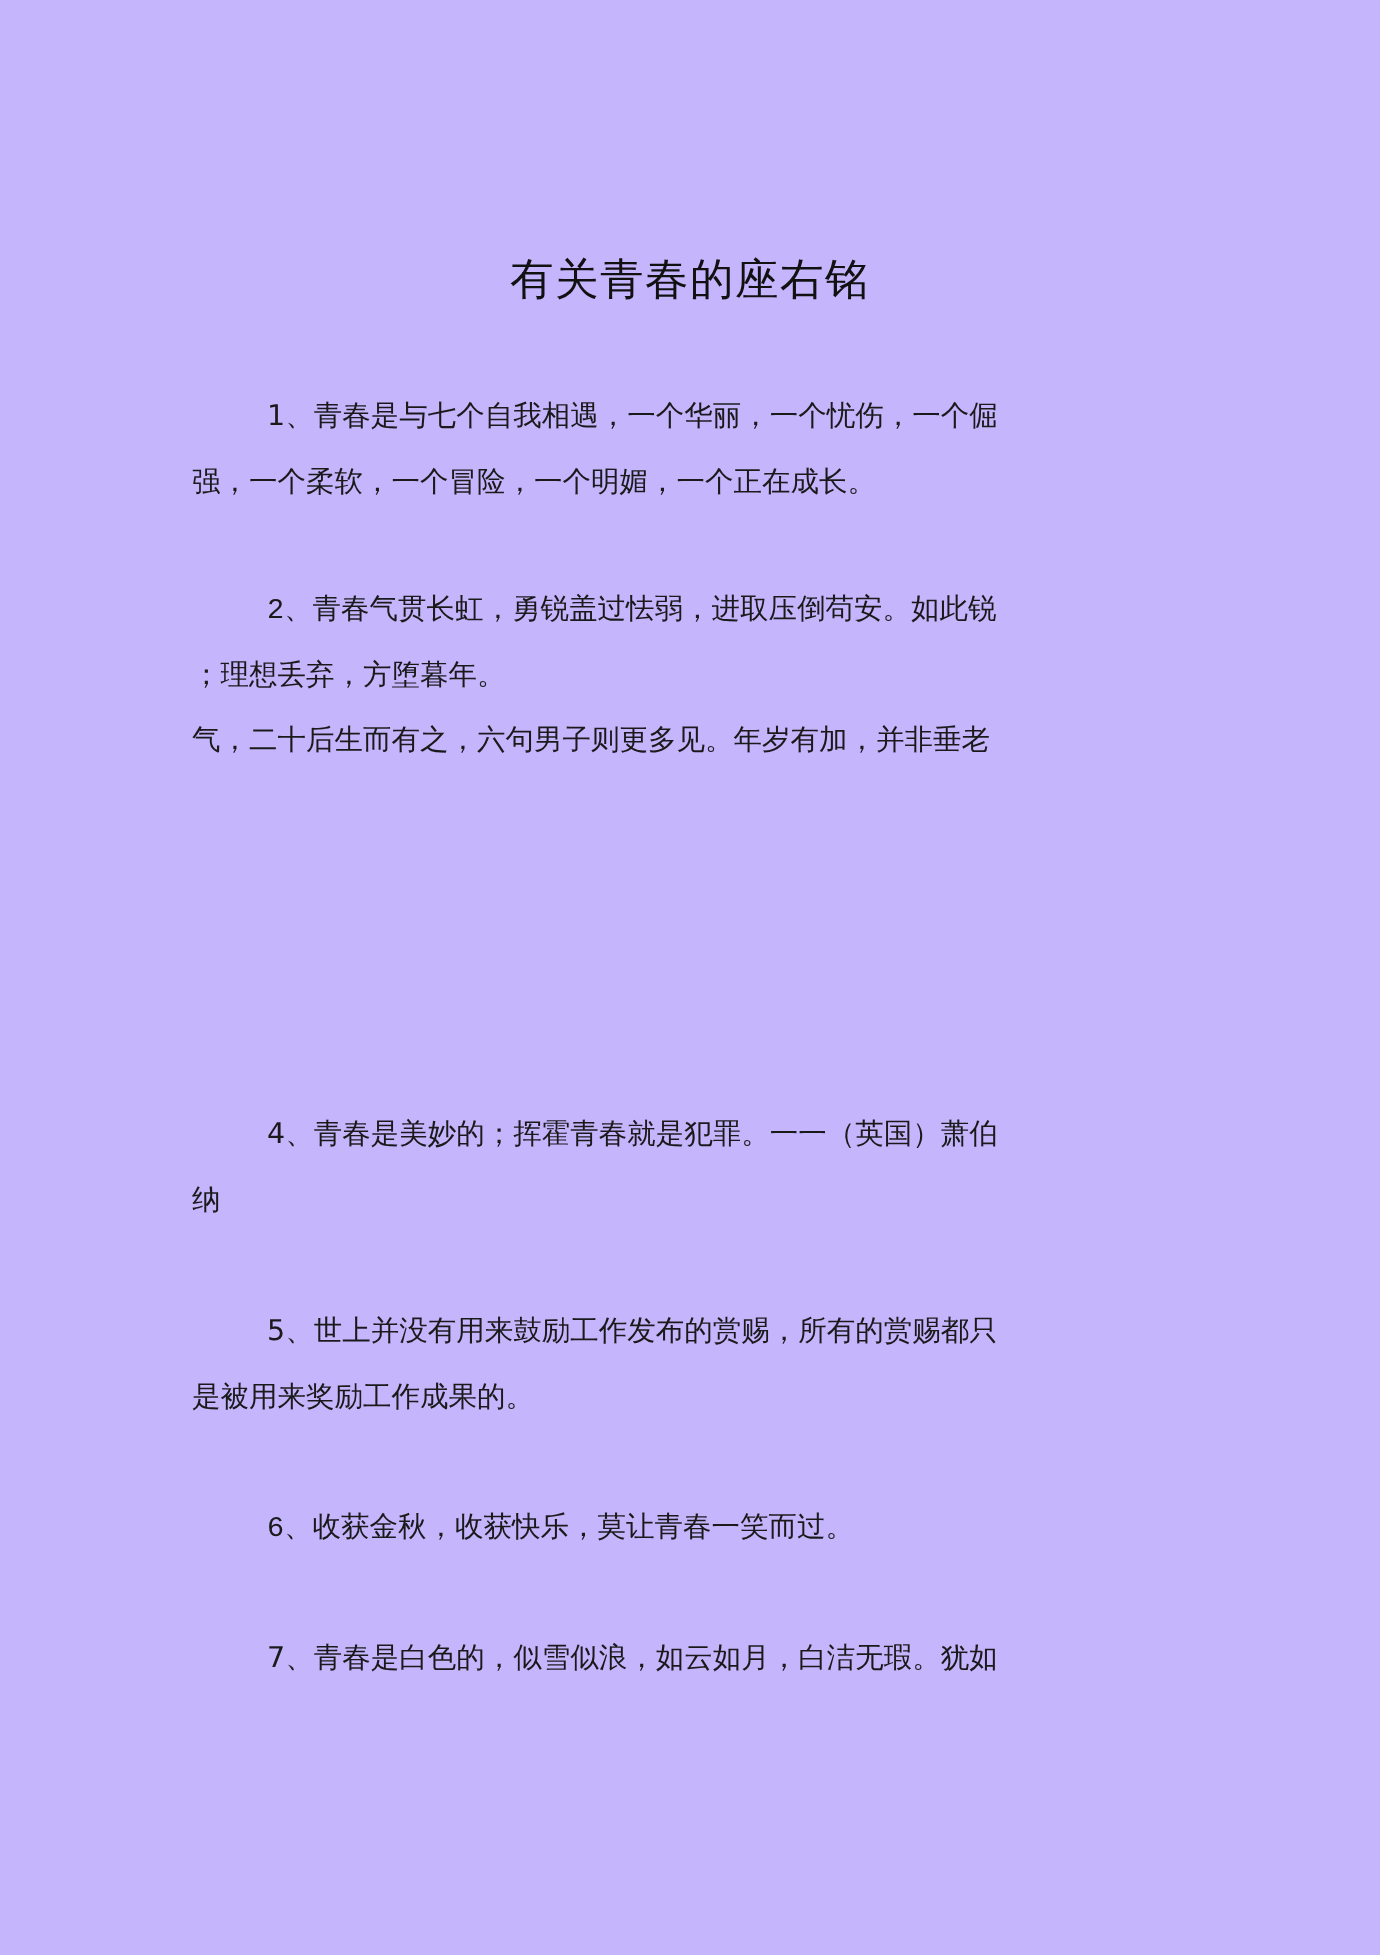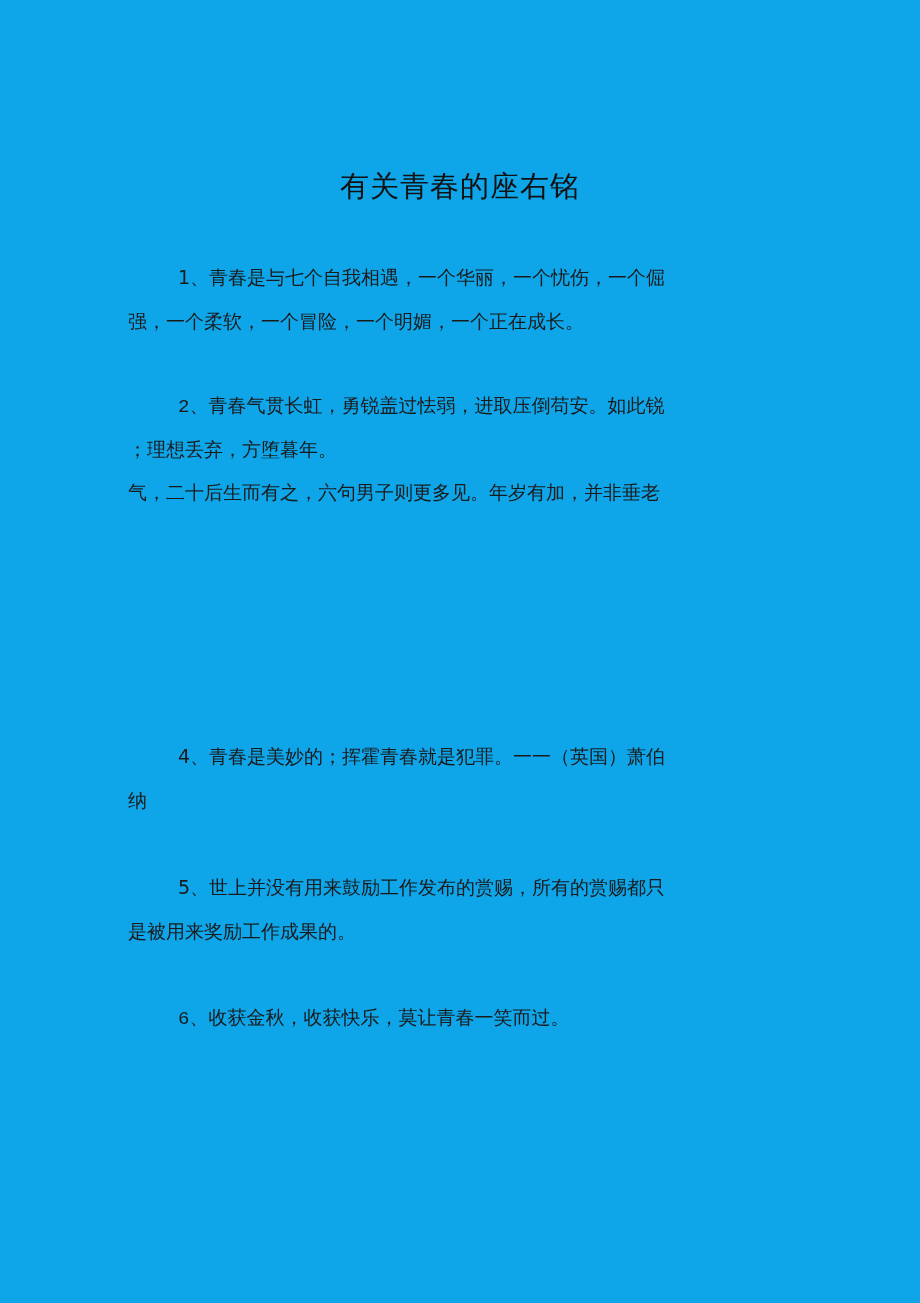--- a/index.html
+++ b/index.html
@@ -14,21 +14,21 @@
       overflow: hidden;
       font-family: "DejaVu Sans", "Liberation Sans", sans-serif;
       color: #1a1a1a;
     }
     .page {
       position: absolute;
       left: 0;
       top: 0;
       width: 920px;
       height: 1303px;
-      background: #0ea5e9;
+      background: #c4b5fd;
     }
     .title {
       position: absolute;
       left: 0;
       width: 920px;
       top: 166px;
       text-align: center;
       font-family: "DejaVu Serif", "Liberation Serif", serif;
       font-size: 29px;
       line-height: 40px;
@@ -80,15 +80,16 @@
   <div class="para" style="top:866px;">
     <span class="line first">5、世上并没有用来鼓励工作发布的赏赐，所有的赏赐都只</span>
     <span class="line">是被用来奖励工作成果的。</span>
   </div>
 
   <div class="para" style="top:998px;font-family:Liberation Mono, monospace;">
     <span class="line first">6、收获金秋，收获快乐，莫让青春一笑而过。</span>
   </div>
 
   <div class="para" style="top:1084px;">
+    <span class="line first">7、青春是白色的，似雪似浪，如云如月，白洁无瑕。犹如</span>
   </div>
 
 </div>
 
 </body></html>

